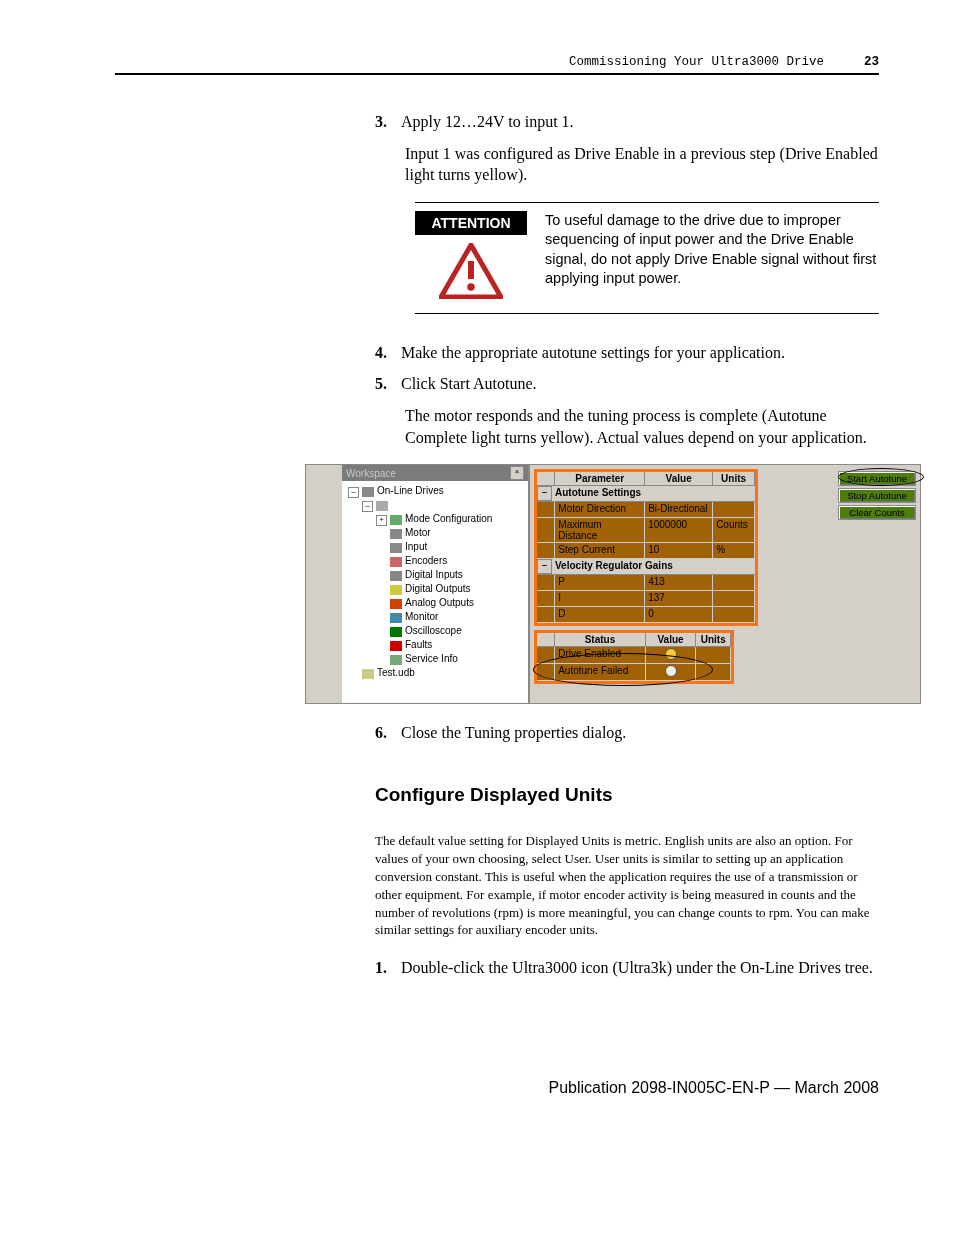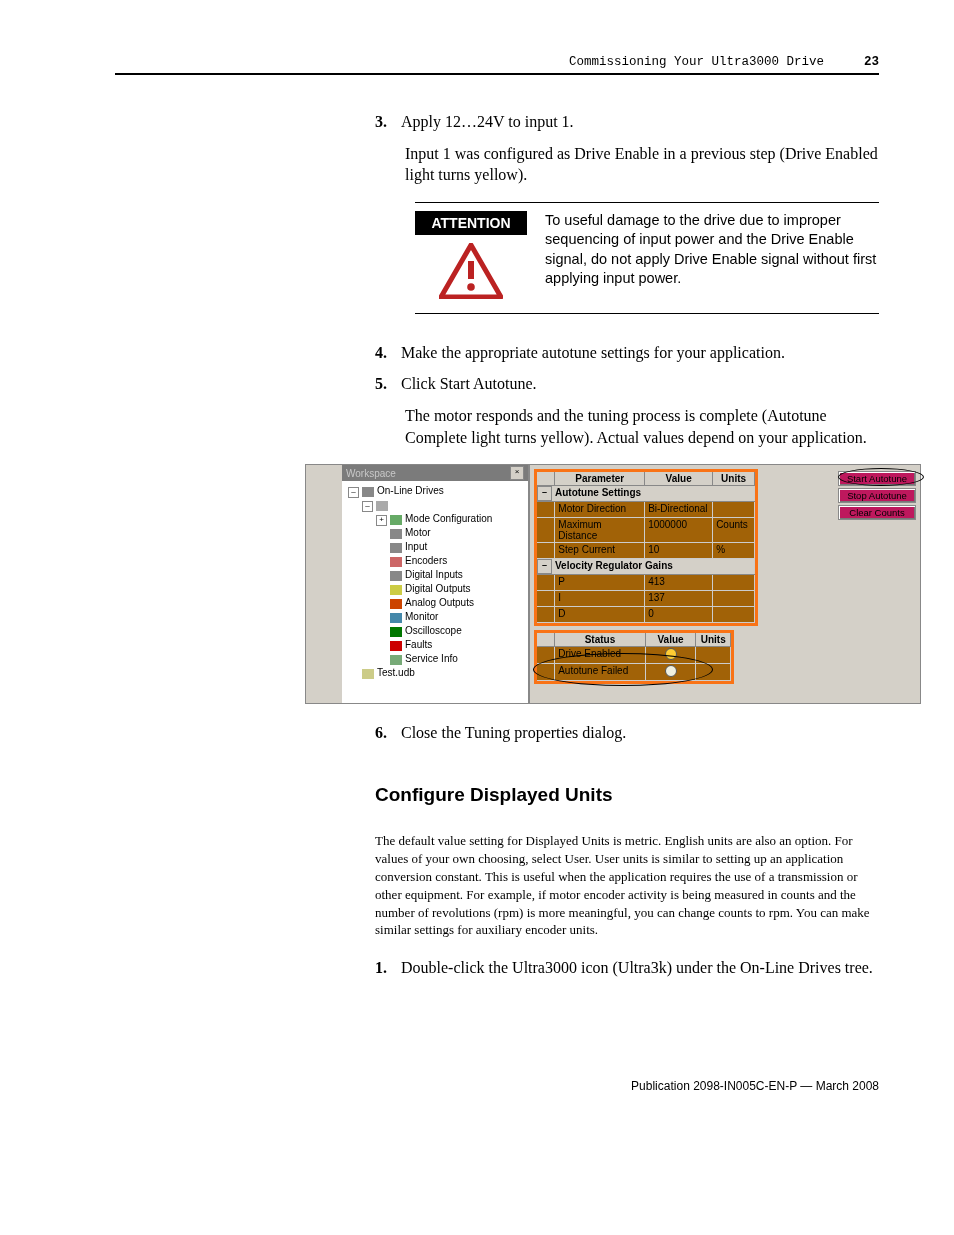--- a/index.html
+++ b/index.html
@@ -111,21 +111,21 @@
   .grid{background:#a16207;border:3px solid #f97316;margin-bottom:4px}
   .grid-head{display:flex;background:#d4d0c8;font-weight:bold;border-bottom:1px solid #888}
   .gh{border-right:1px solid #888;padding:1px 3px;text-align:center}
   .grid-row{display:flex;border-bottom:1px solid #ccc}
   .gc{border-right:1px solid #ccc;padding:1px 3px;min-height:13px}
   .section-row{display:flex;background:#d4d0c8;border-bottom:1px solid #888;font-weight:bold}
   .collapse-btn{width:13px;height:13px;border:1px solid #888;background:#d4d0c8;font-size:9px;line-height:11px;text-align:center;margin-right:0}
   .col-param{width:95px}.col-val{width:70px}.col-un{width:40px}
   .col-paramB{width:97px}.col-valB{width:51px}.col-unB{width:32px}
   .buttons-stack{position:absolute;right:4px;top:6px;width:78px;display:flex;flex-direction:column;gap:2px}
-  .winbtn{border:1px solid #888;background:#be185d;font-size:9.5px;padding:1px 2px;text-align:center;box-shadow:inset 1px 1px 0 #fff, inset -1px -1px 0 #777}
+  .winbtn{border:1px solid #888;background:#4d7c0f;font-size:9.5px;padding:1px 2px;text-align:center;box-shadow:inset 1px 1px 0 #fff, inset -1px -1px 0 #777}
   .grid2{width:194px}
   .bulb{display:inline-block;width:10px;height:10px;border-radius:50%;border:1px solid #555}
   .lit{background:#ffcc33}
   .unlit{background:#f0f0e0}
   .annot{position:absolute;border:1.5px solid #000;border-radius:50%;pointer-events:none}
   .h2 {
     font-family: Arial, Helvetica, sans-serif;
     font-weight: bold;
     font-size: 19px;
     margin: 40px 0 26px 260px;
@@ -134,21 +134,21 @@
     margin-left: 260px;
     font-size: 13px;
     line-height: 1.38;
     margin-bottom: 18px;
   }
   .footer {
     position: relative;
     margin-top: 100px;
     text-align: right;
     font-family: Arial, Helvetica, sans-serif;
-    font-size: 12px;
+    font-size: 16px;
   }
 </style>
 </head>
 <body>
 
 <div class="page">
 
   <div class="header-row">
     <span class="header-title">Commissioning Your Ultra3000 Drive</span>
     <span class="header-page">23</span>

